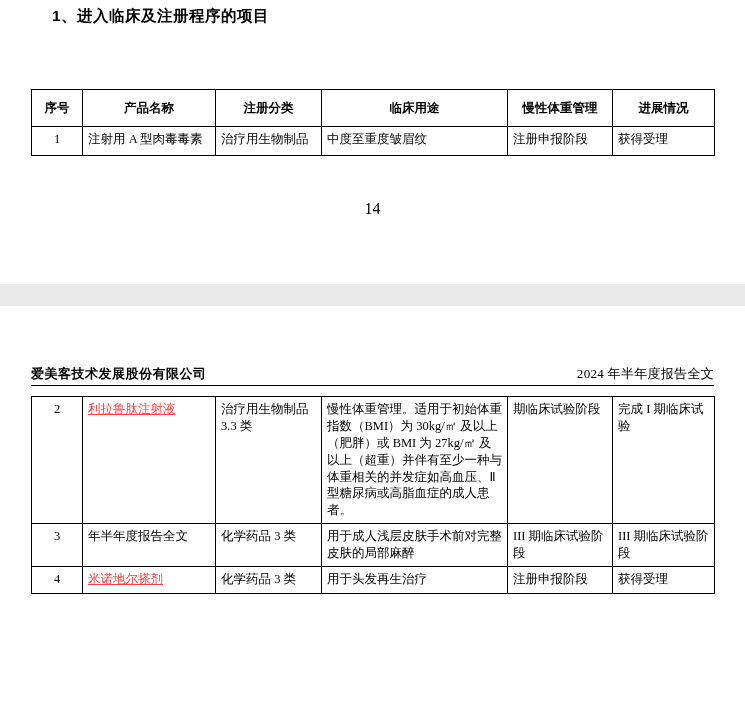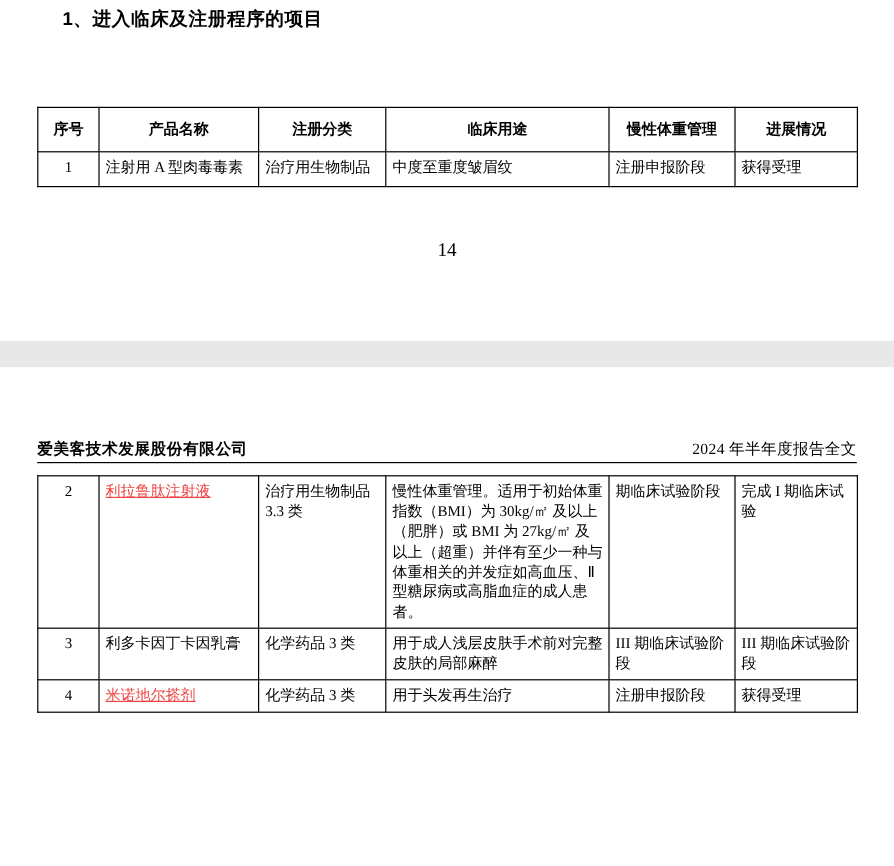--- a/index.html
+++ b/index.html
@@ -181,21 +181,21 @@
           <span class="cell-sub">治疗用生物制品</span>
           <span class="cell-sub">3.3 类</span>
         </td>
         <td>慢性体重管理。适用于初始体重指数（BMI）为 30kg/㎡ 及以上（肥胖）或 BMI 为 27kg/㎡ 及以上（超重）并伴有至少一种与体重相关的并发症如高血压、Ⅱ型糖尿病或高脂血症的成人患者。</td>
         <td>期临床试验阶段</td>
         <td>完成 I 期临床试验</td>
       </tr>
 
       <tr>
         <td class="c-num">3</td>
-        <td>利多卡因丁卡因乳膏</td>
+        <td>年半年度报告全文</td>
         <td>化学药品 3 类</td>
         <td>用于成人浅层皮肤手术前对完整皮肤的局部麻醉</td>
         <td>III 期临床试验阶段</td>
         <td>III 期临床试验阶段</td>
       </tr>
 
       <tr>
         <td class="c-num">4</td>
         <td>
           <span class="link-text">米诺地尔搽剂</span>

